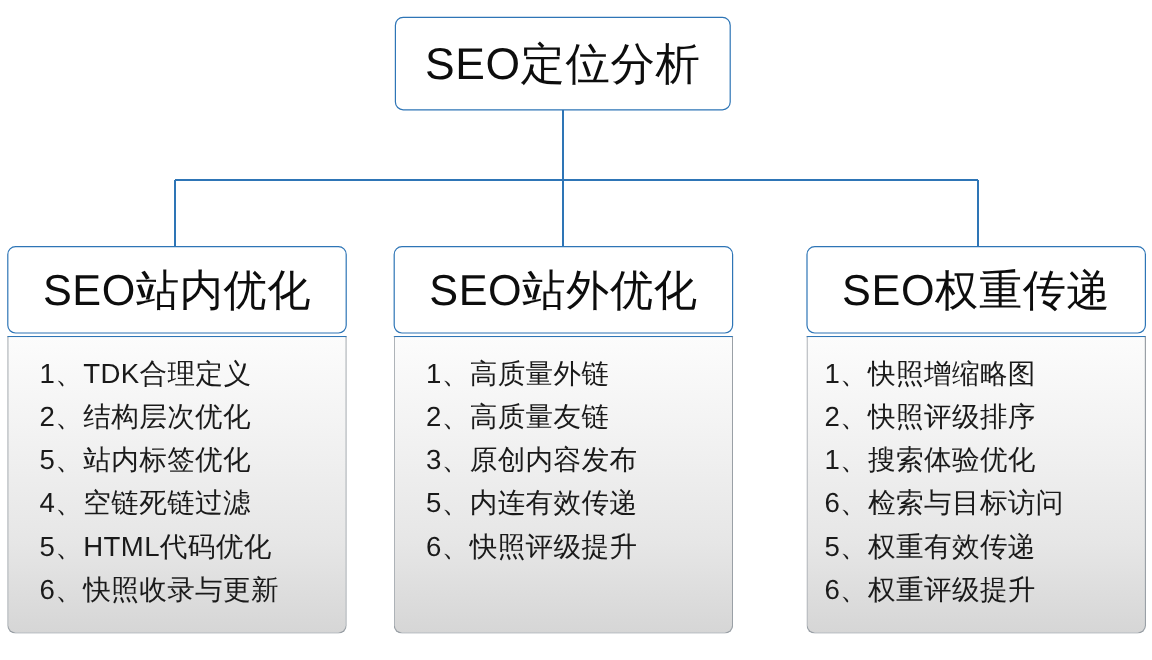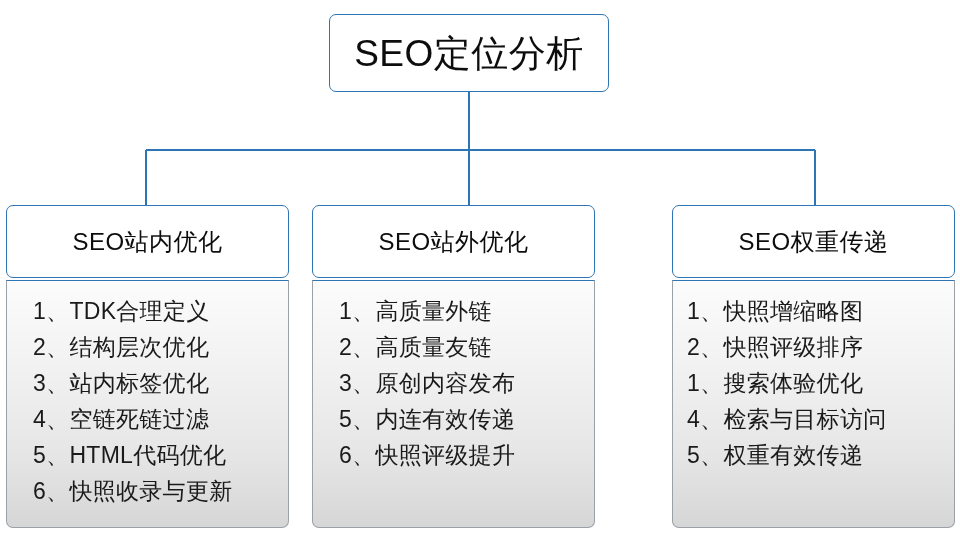--- a/index.html
+++ b/index.html
@@ -61,21 +61,21 @@
     box-sizing: border-box;
     height: 73px;
     border: 1.3px solid #2e75b6;
     border-radius: 7px;
     background: #ffffff;
     display: flex;
     align-items: center;
     justify-content: center;
   }
   .col-header-label {
-    font-size: 24px;
+    font-size: 36px;
     color: #0d0d0d;
     line-height: 1;
     white-space: nowrap;
     letter-spacing: 0.5px;
   }
   .col-body {
     box-sizing: border-box;
     margin-top: 2px;
     height: 248px;
     border: 1.3px solid #9aa0a6;
@@ -95,21 +95,21 @@
   .col-body li {
     font-size: 23px;
     line-height: 36px;
     color: #1a1a1a;
     white-space: nowrap;
     letter-spacing: 0.3px;
   }
 
   
   #col-0 { left: 6px;   width: 283px; }
-  #col-1 { left: 312px; width: 283px; }
+  #col-1 { left: 328px; width: 283px; }
   #col-2 { left: 672px; width: 283px; }
   #col-2 .col-body ul { padding-left: 14px; }
 </style>
 </head>
 <body>
 
 <div id="canvas">
 
   <svg id="connectors" viewBox="0 0 960 550" width="960" height="550">
     <g stroke="#2e75b6" stroke-width="1.6" fill="none" shape-rendering="crispEdges">
@@ -126,21 +126,21 @@
   </div>
 
   <div class="column" id="col-0">
     <div class="col-header">
       <span class="col-header-label">SEO站内优化</span>
     </div>
     <div class="col-body">
       <ul>
         <li>1、TDK合理定义</li>
         <li>2、结构层次优化</li>
-        <li>3、站内标签优化</li>
+        <li>5、站内标签优化</li>
         <li>4、空链死链过滤</li>
         <li>5、HTML代码优化</li>
         <li>6、快照收录与更新</li>
       </ul>
     </div>
   </div>
 
   <div class="column" id="col-1">
     <div class="col-header">
       <span class="col-header-label">SEO站外优化</span>
@@ -158,19 +158,20 @@
 
   <div class="column" id="col-2">
     <div class="col-header">
       <span class="col-header-label">SEO权重传递</span>
     </div>
     <div class="col-body">
       <ul>
         <li>1、快照增缩略图</li>
         <li>2、快照评级排序</li>
         <li>1、搜索体验优化</li>
-        <li>4、检索与目标访问</li>
+        <li>6、检索与目标访问</li>
         <li>5、权重有效传递</li>
+        <li>6、权重评级提升</li>
       </ul>
     </div>
   </div>
 
 </div>
 
 </body></html>

